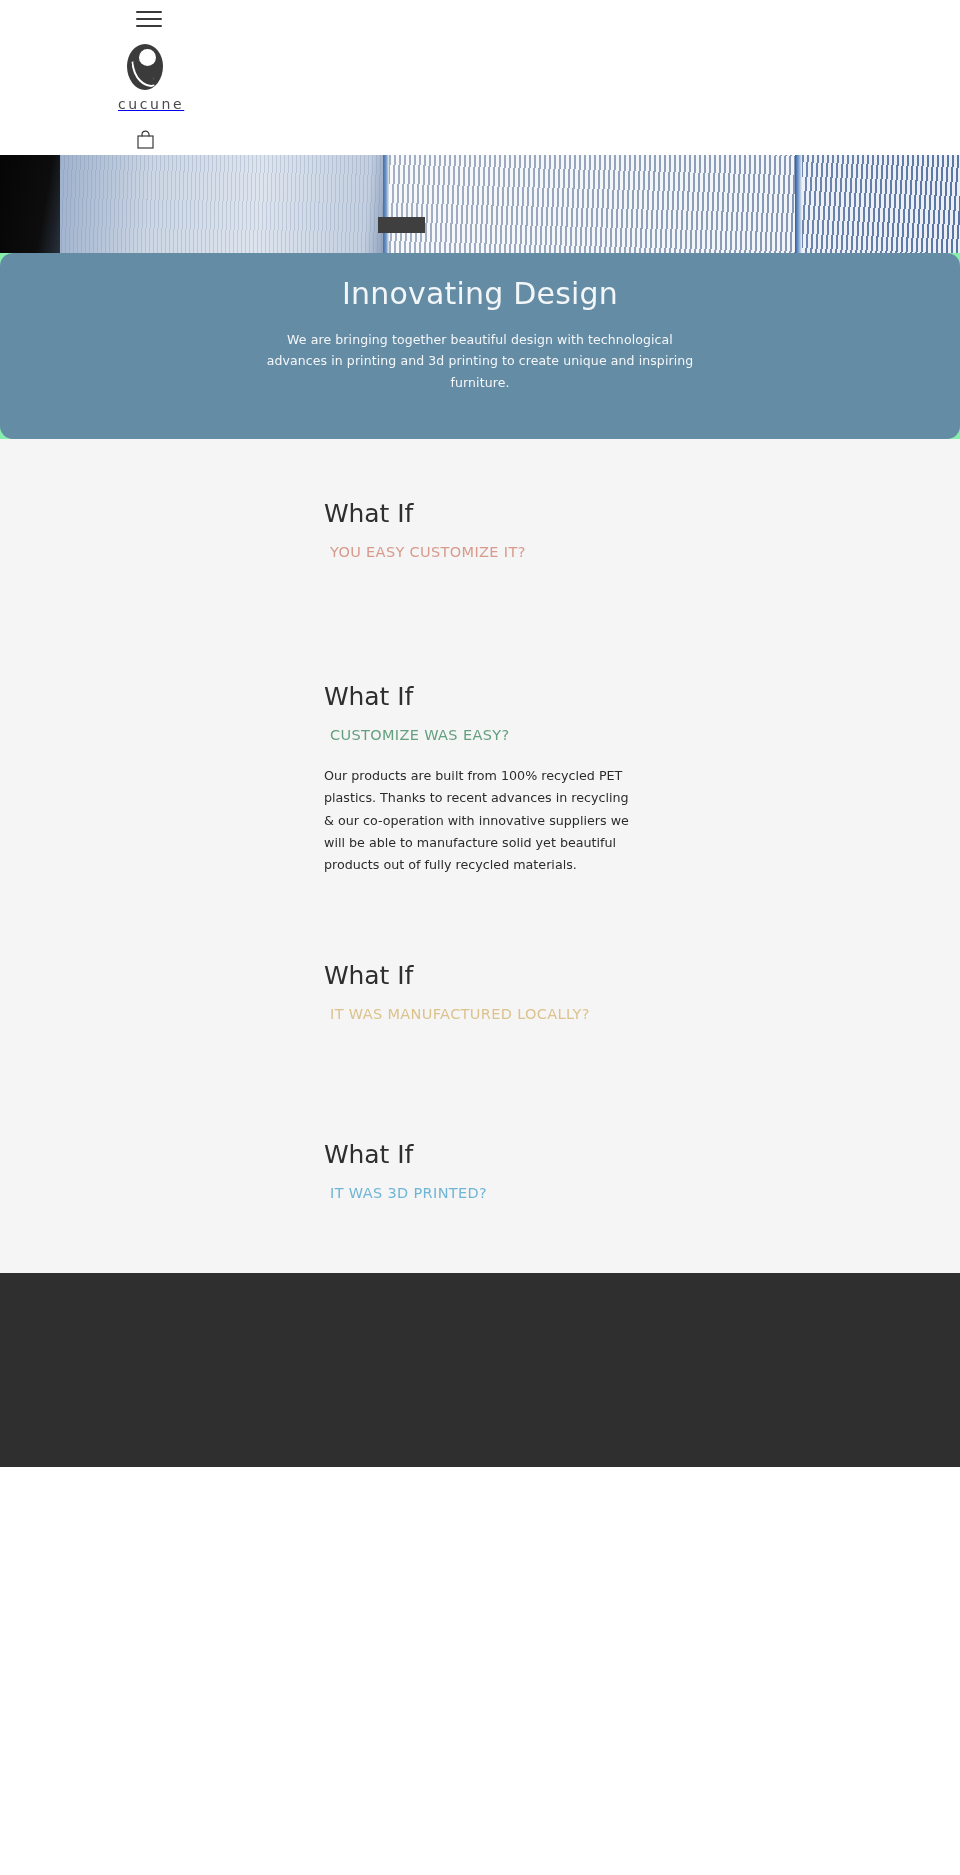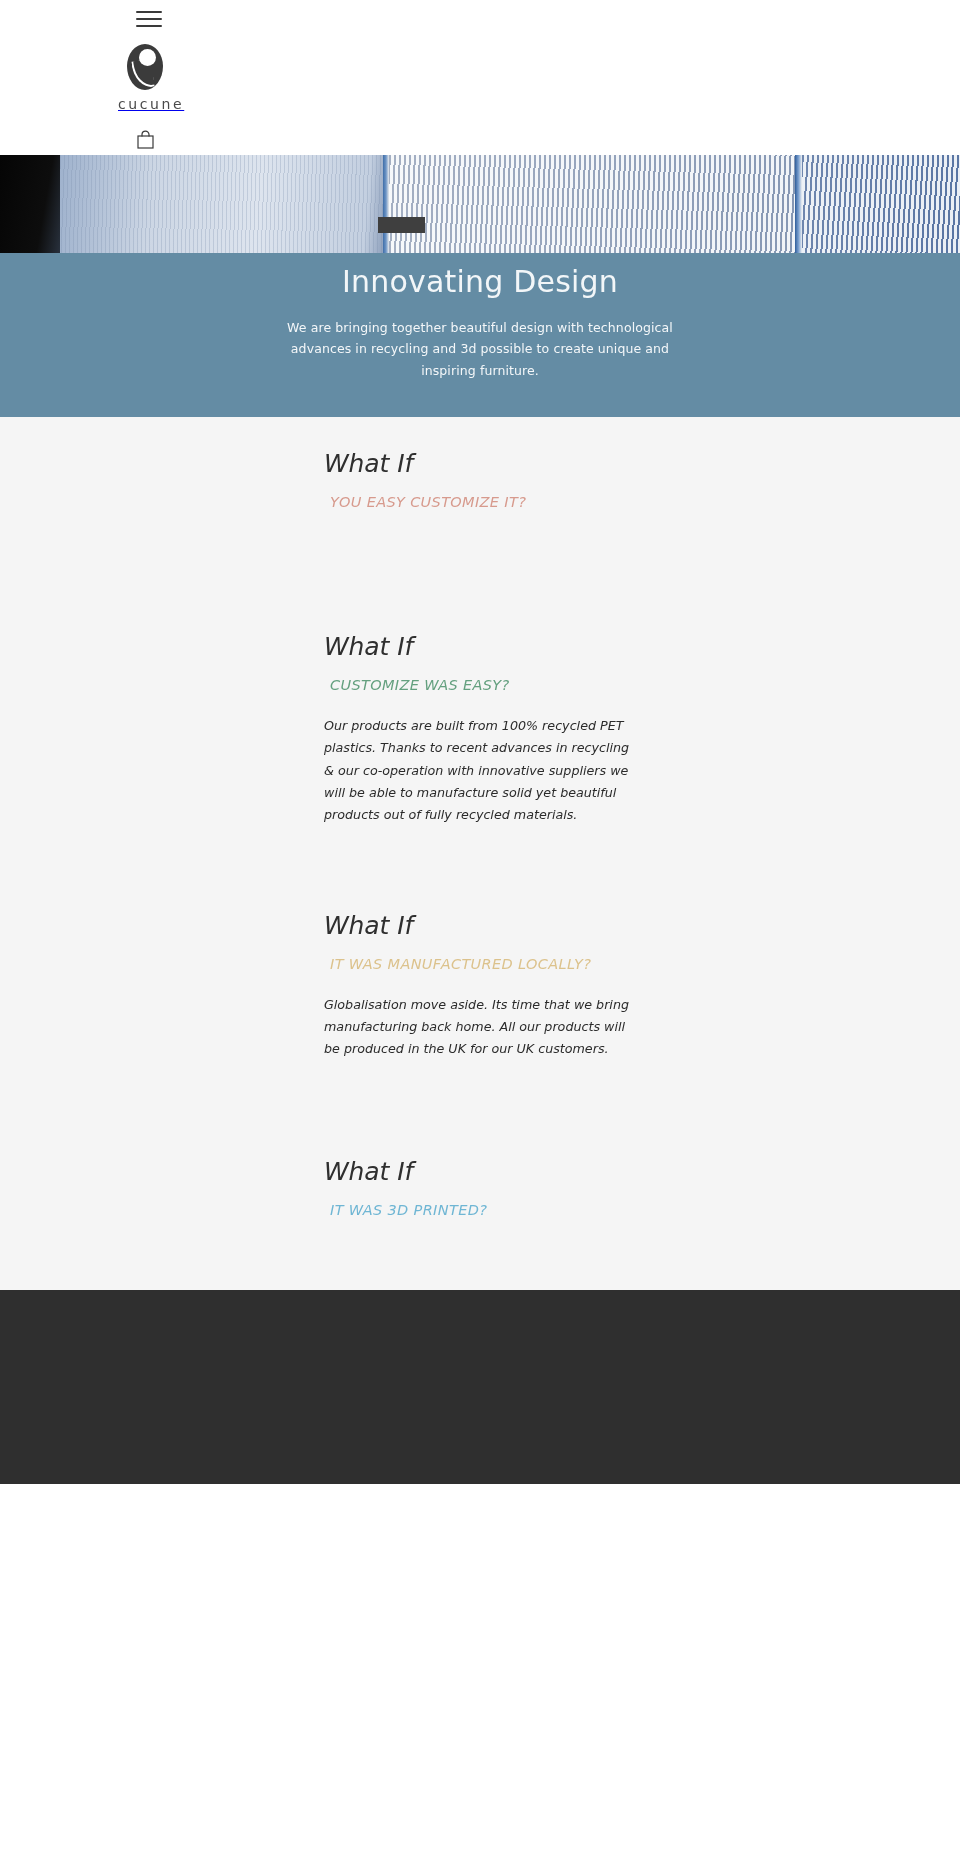--- a/index.html
+++ b/index.html
@@ -114,24 +114,25 @@
     background: #3f3f3f;
     border: none;
     cursor: pointer;
     font-size: 0;
     z-index: 5;
   }
 
   
   .blueband {
     background: #648ca4;
-    height: 164px;
-    padding-top: 10px;
+    height: 186px;
+    padding-top: 22px;
     text-align: center;
     color: #ffffff;
+    border-radius: 13px;
   }
   .blueband h1 {
     font-size: 30px;
     font-weight: 400;
     letter-spacing: .2px;
     line-height: 1.25;
     color: #f2f6f8;
     font-family: "DejaVu Sans", sans-serif;
   }
   .blueband p {
@@ -140,22 +141,21 @@
     font-size: 12.5px;
     line-height: 1.72;
     color: #f4f7f9;
     font-family: "DejaVu Sans", sans-serif;
     letter-spacing: .1px;
   }
 
   
   .content {
     background: #f5f5f5;
-    padding: 32px 0 50px;
-    font-style: italic;
+    padding: 60px 0 50px;
   }
   .whatif {
     width: 960px;
     padding-left: 324px;
     margin-bottom: 54px;
   }
   .whatif:last-child { margin-bottom: 0; }
   .whatif h2 {
     font-size: 25px;
     font-weight: 400;
@@ -228,21 +228,21 @@
     <div class="panel-a"></div>
     <div class="seam-a"></div>
     <div class="panel-b"></div>
     <div class="seam-b"></div>
     <div class="panel-c"></div>
     <button class="hero-button"></button>
   </div>
 
   <div class="blueband">
     <h1>Innovating Design</h1>
-    <p>We are bringing together beautiful design with technological advances in recycling and 3d possible to create unique and inspiring furniture.</p>
+    <p>We are bringing together beautiful design with technological advances in printing and 3d printing to create unique and inspiring furniture.</p>
   </div>
 
   <div class="content">
 
     <div class="whatif">
       <h2>What If</h2>
       <div class="sub" style="color:#d79a8d">YOU EASY CUSTOMIZE IT?</div>
       <div class="spacer-a"></div>
     </div>
 
@@ -251,23 +251,20 @@
       <div class="sub" style="color:#64a07f">CUSTOMIZE WAS EASY?</div>
       <div class="body">
         <span>Our products are built from 100% recycled PET plastics. Thanks to recent advances in recycling &amp; our co-operation with innovative suppliers we will be able to manufacture solid yet beautiful products out of fully recycled materials.</span>
       </div>
       <div class="spacer-b"></div>
     </div>
 
     <div class="whatif">
       <h2>What If</h2>
       <div class="sub" style="color:#dcc28c">IT WAS MANUFACTURED LOCALLY?</div>
-      <div class="body">
-        <span>Globalisation move aside. Its time that we bring manufacturing back home. All our products will be produced in the UK for our UK customers.</span>
-      </div>
       <div class="spacer-c"></div>
     </div>
 
     <div class="whatif">
       <h2>What If</h2>
       <div class="sub" style="color:#6fb6d4">IT WAS 3D PRINTED?</div>
     </div>
 
   </div>
 

